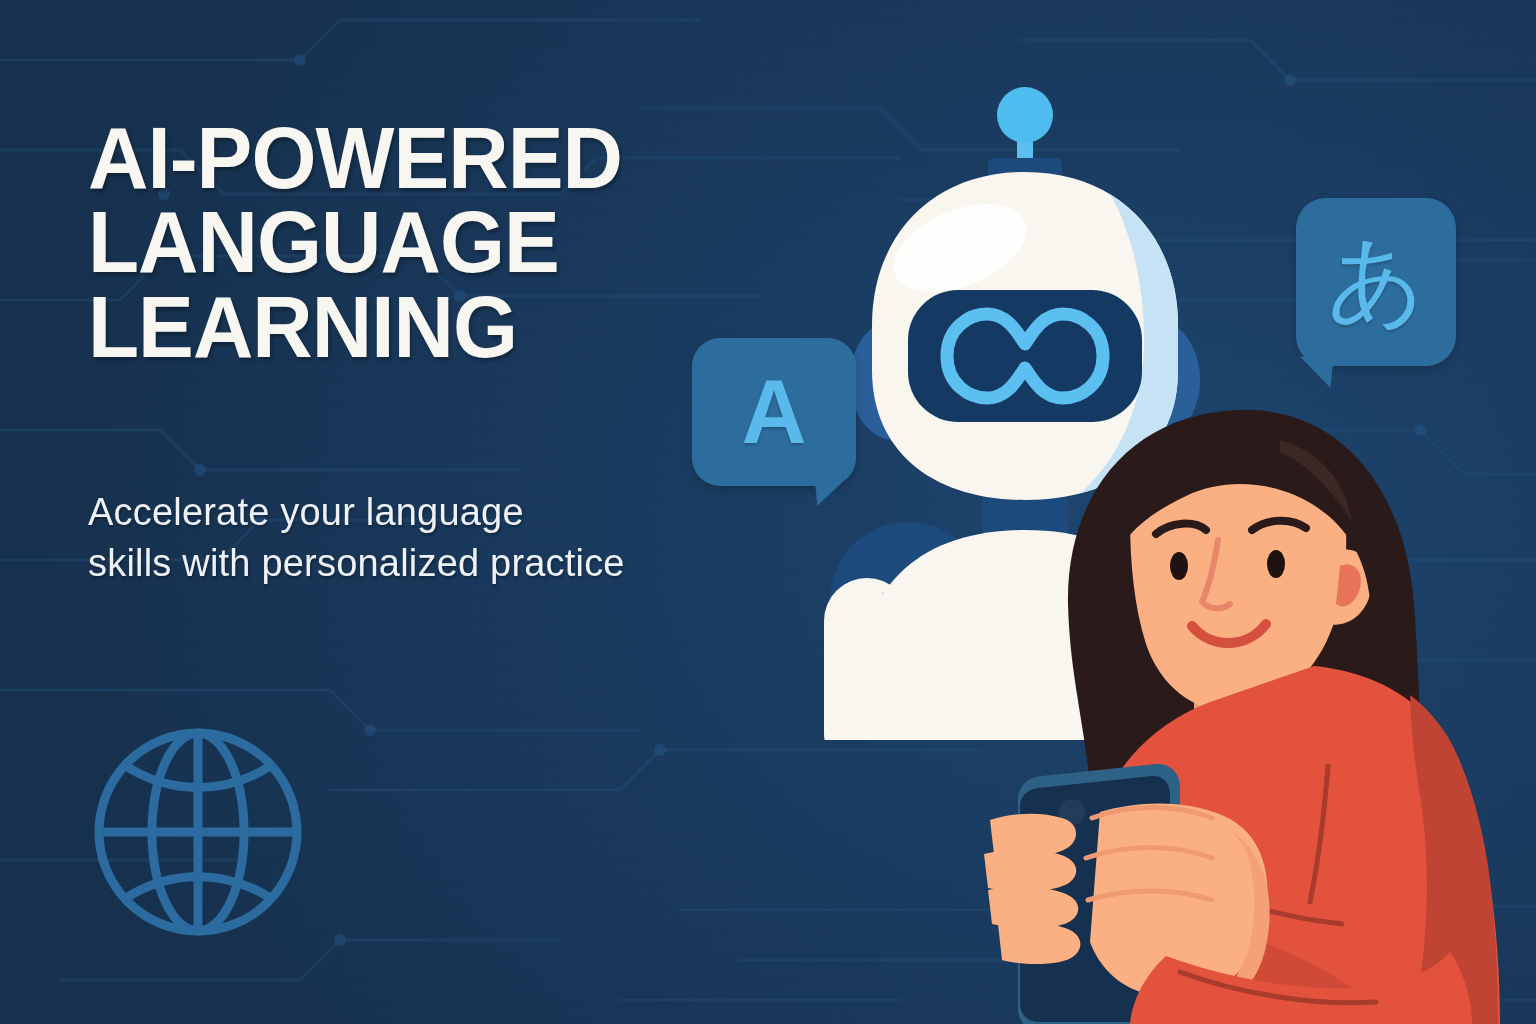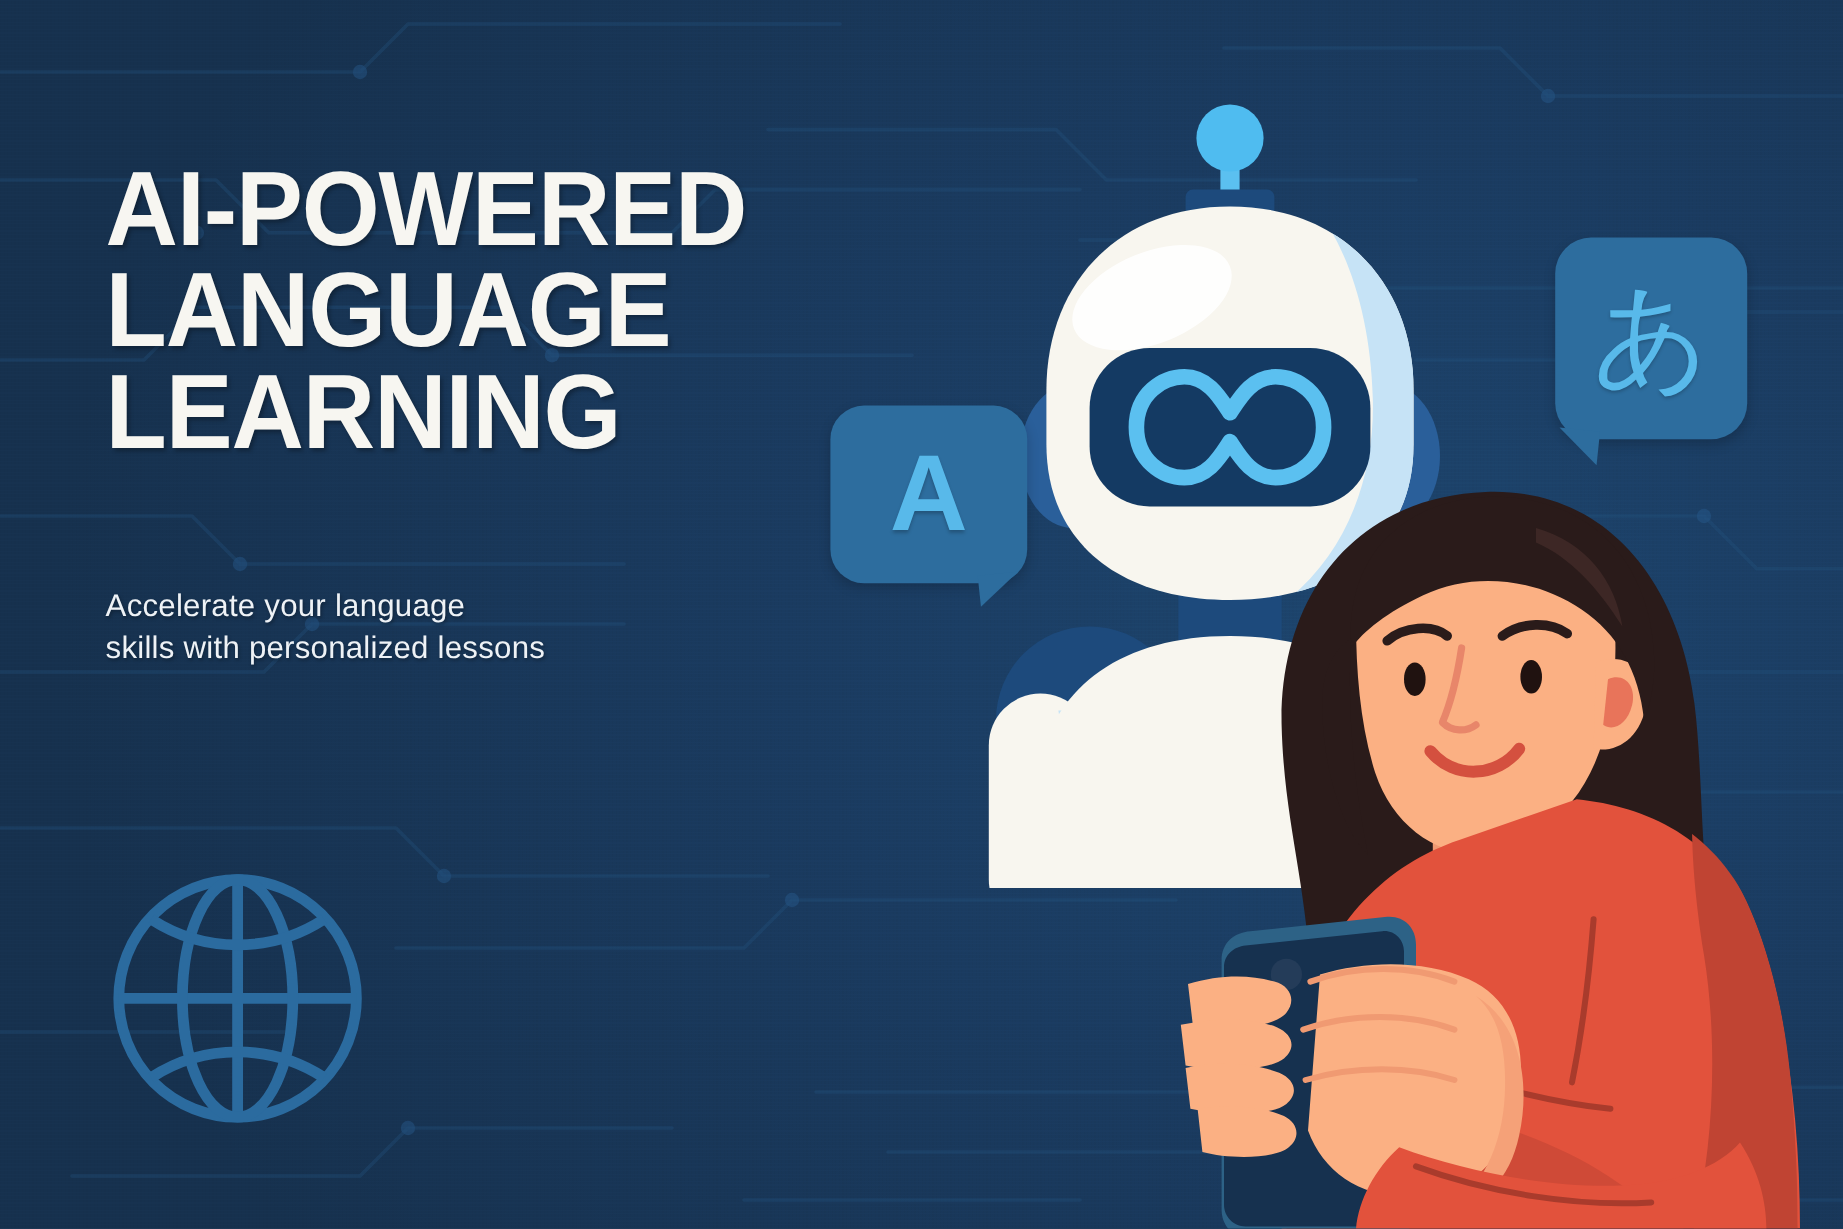--- a/index.html
+++ b/index.html
@@ -17,39 +17,39 @@
   
   .circuit{position:absolute;inset:0;opacity:.55;}
   .noise{
     position:absolute;inset:0;pointer-events:none;mix-blend-mode:overlay;opacity:.05;
     background-image:
       repeating-linear-gradient(0deg, rgba(255,255,255,.35) 0 1px, transparent 1px 3px),
       repeating-linear-gradient(90deg, rgba(0,0,0,.35) 0 1px, transparent 1px 3px);
   }
 
   
-  .textblock{position:absolute;left:88px;top:132px;width:700px;}
+  .textblock{position:absolute;left:88px;top:116px;width:700px;}
   .headline{
     margin:0;
     color:#f7f6f1;
     font-family:"Liberation Sans", sans-serif;
     font-weight:700;
     font-size:88px;
     line-height:.96;
     letter-spacing:-1px;
     transform:scaleX(.95);
     transform-origin:left top;
     text-shadow:2px 3px 4px rgba(0,0,0,.30);
   }
   .headline .ln{display:block;white-space:nowrap;}
   .sub{
     margin:0;
     position:absolute;left:88px;top:487px;width:700px;
     color:#eef2f6;
-    font-size:26px;
+    font-size:38px;
     line-height:1.33;
     font-weight:400;
     letter-spacing:.2px;
     text-shadow:1px 2px 3px rgba(0,0,0,.33);
   }
   .sub .ln{display:block;white-space:nowrap;}
 
   
   .globe{position:absolute;left:92px;top:726px;width:212px;height:212px;}
 
@@ -303,16 +303,16 @@
   <div class="textblock">
     <h1 class="headline">
       <span class="ln">AI-POWERED</span>
       <span class="ln">LANGUAGE</span>
       <span class="ln">LEARNING</span>
     </h1>
   </div>
 
   <p class="sub">
     <span class="ln">Accelerate your language</span>
-    <span class="ln">skills with personalized lessons</span>
+    <span class="ln">skills with personalized practice</span>
   </p>
 
 </div>
 
 </body></html>

